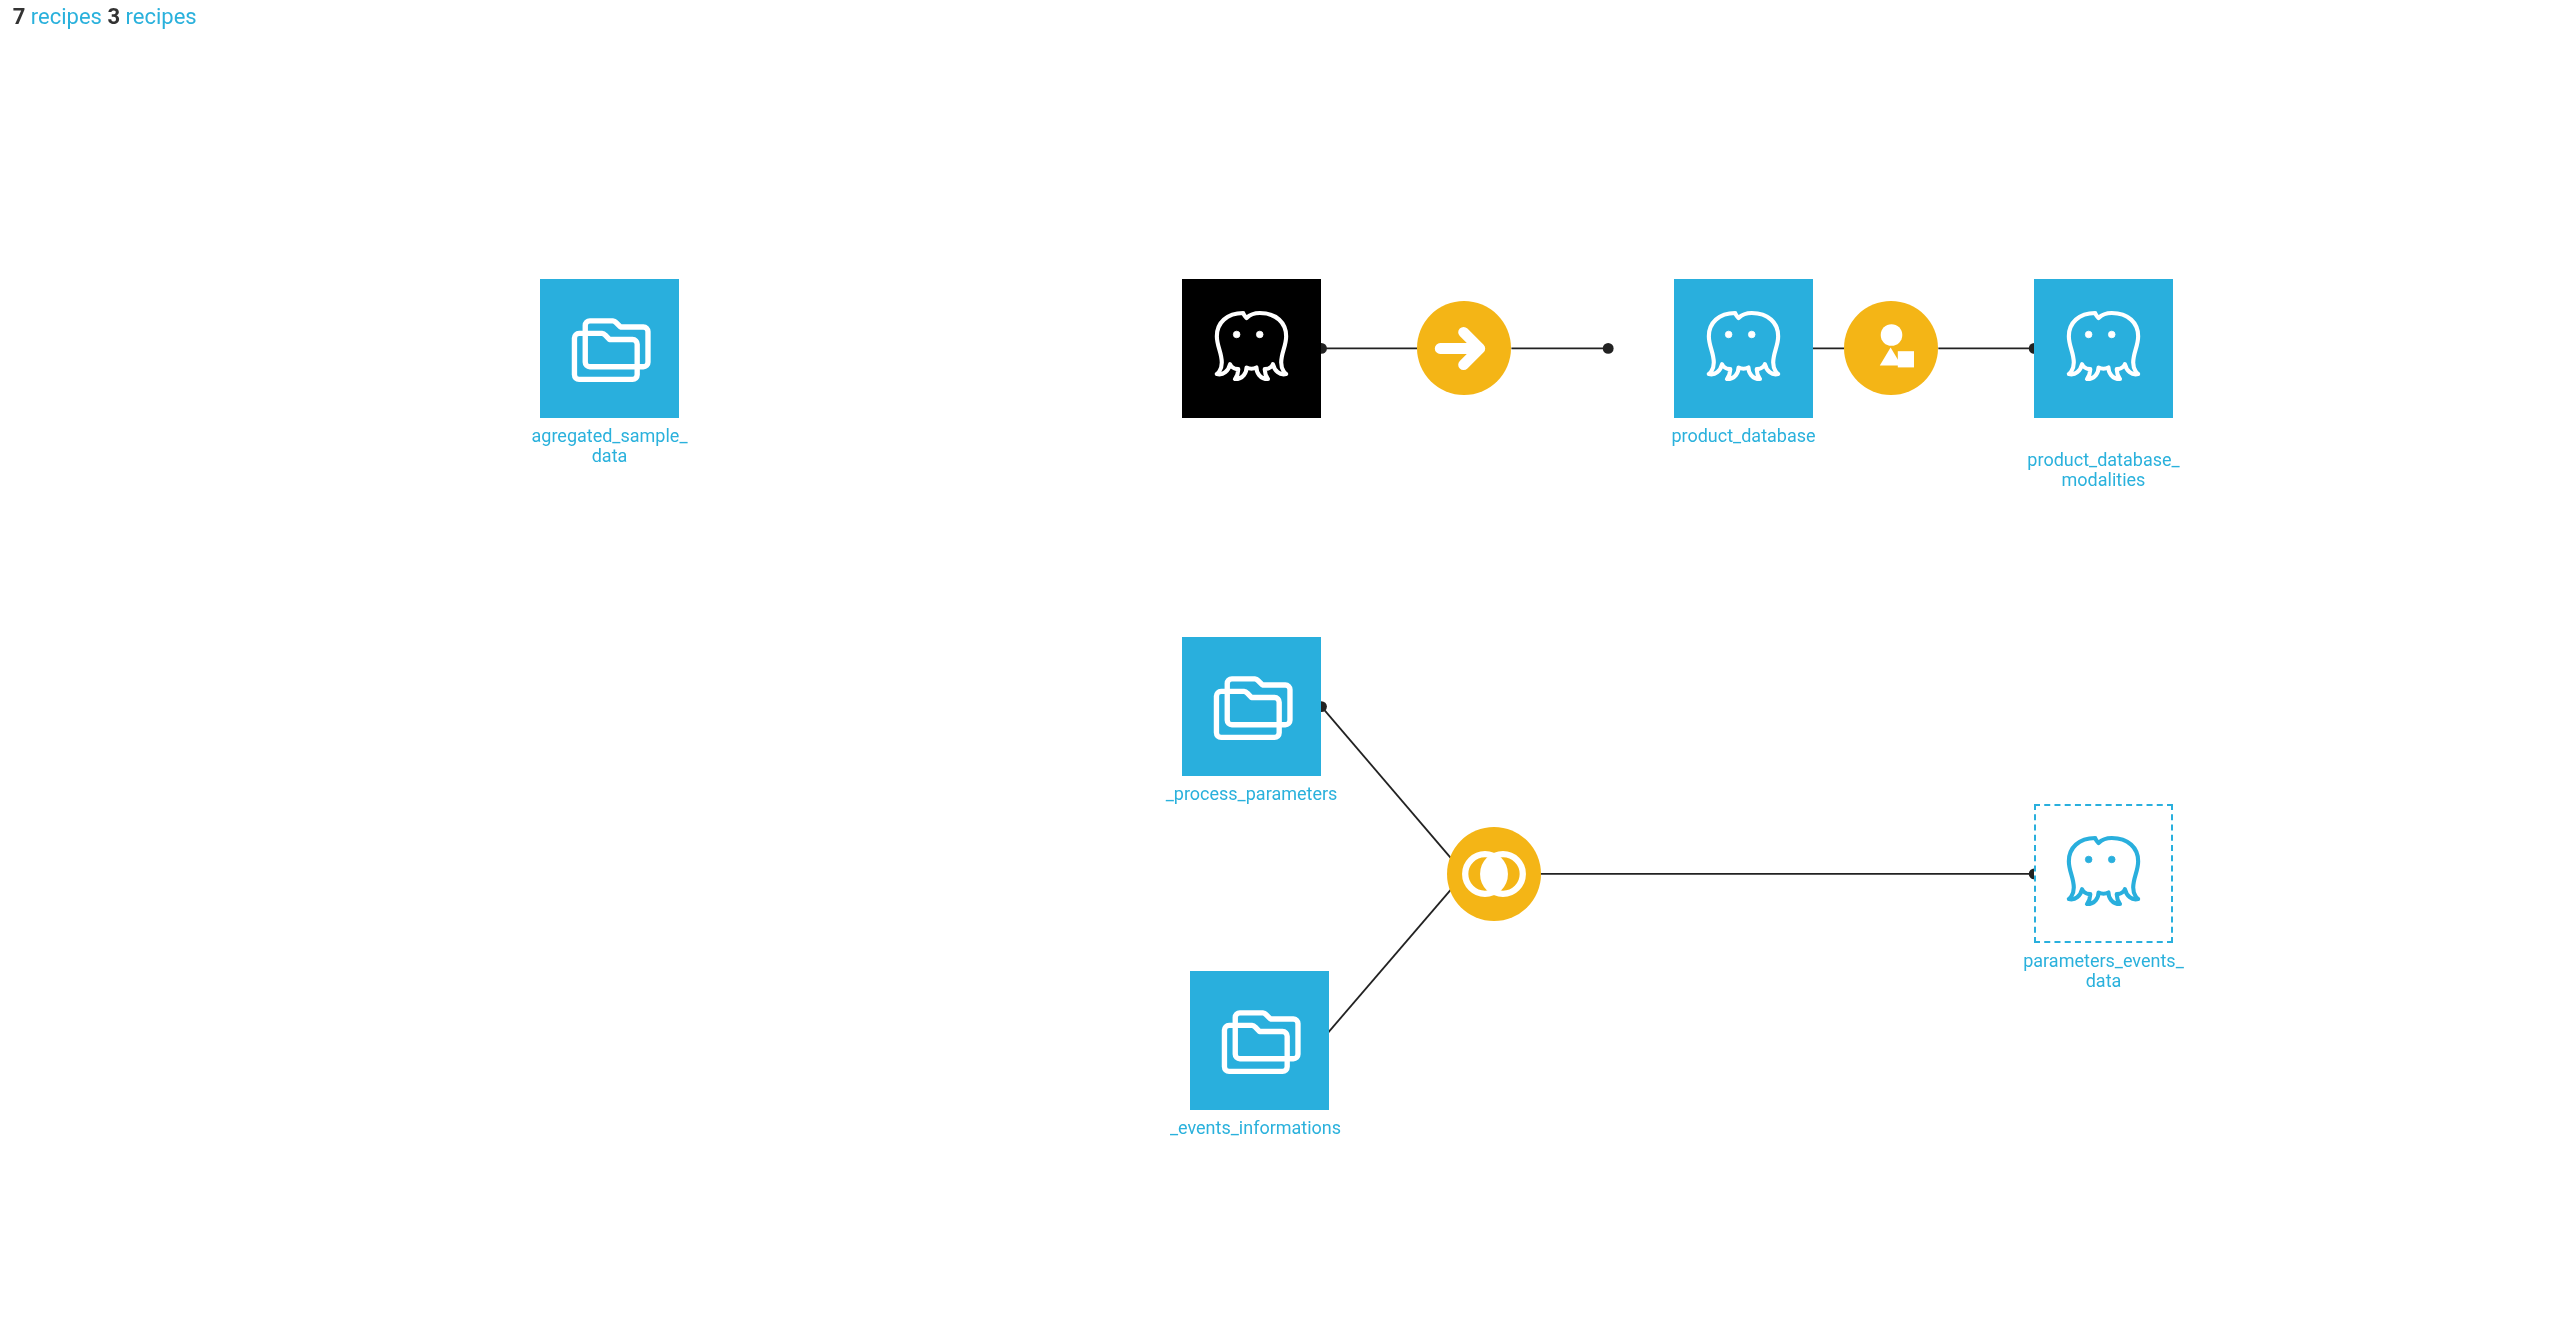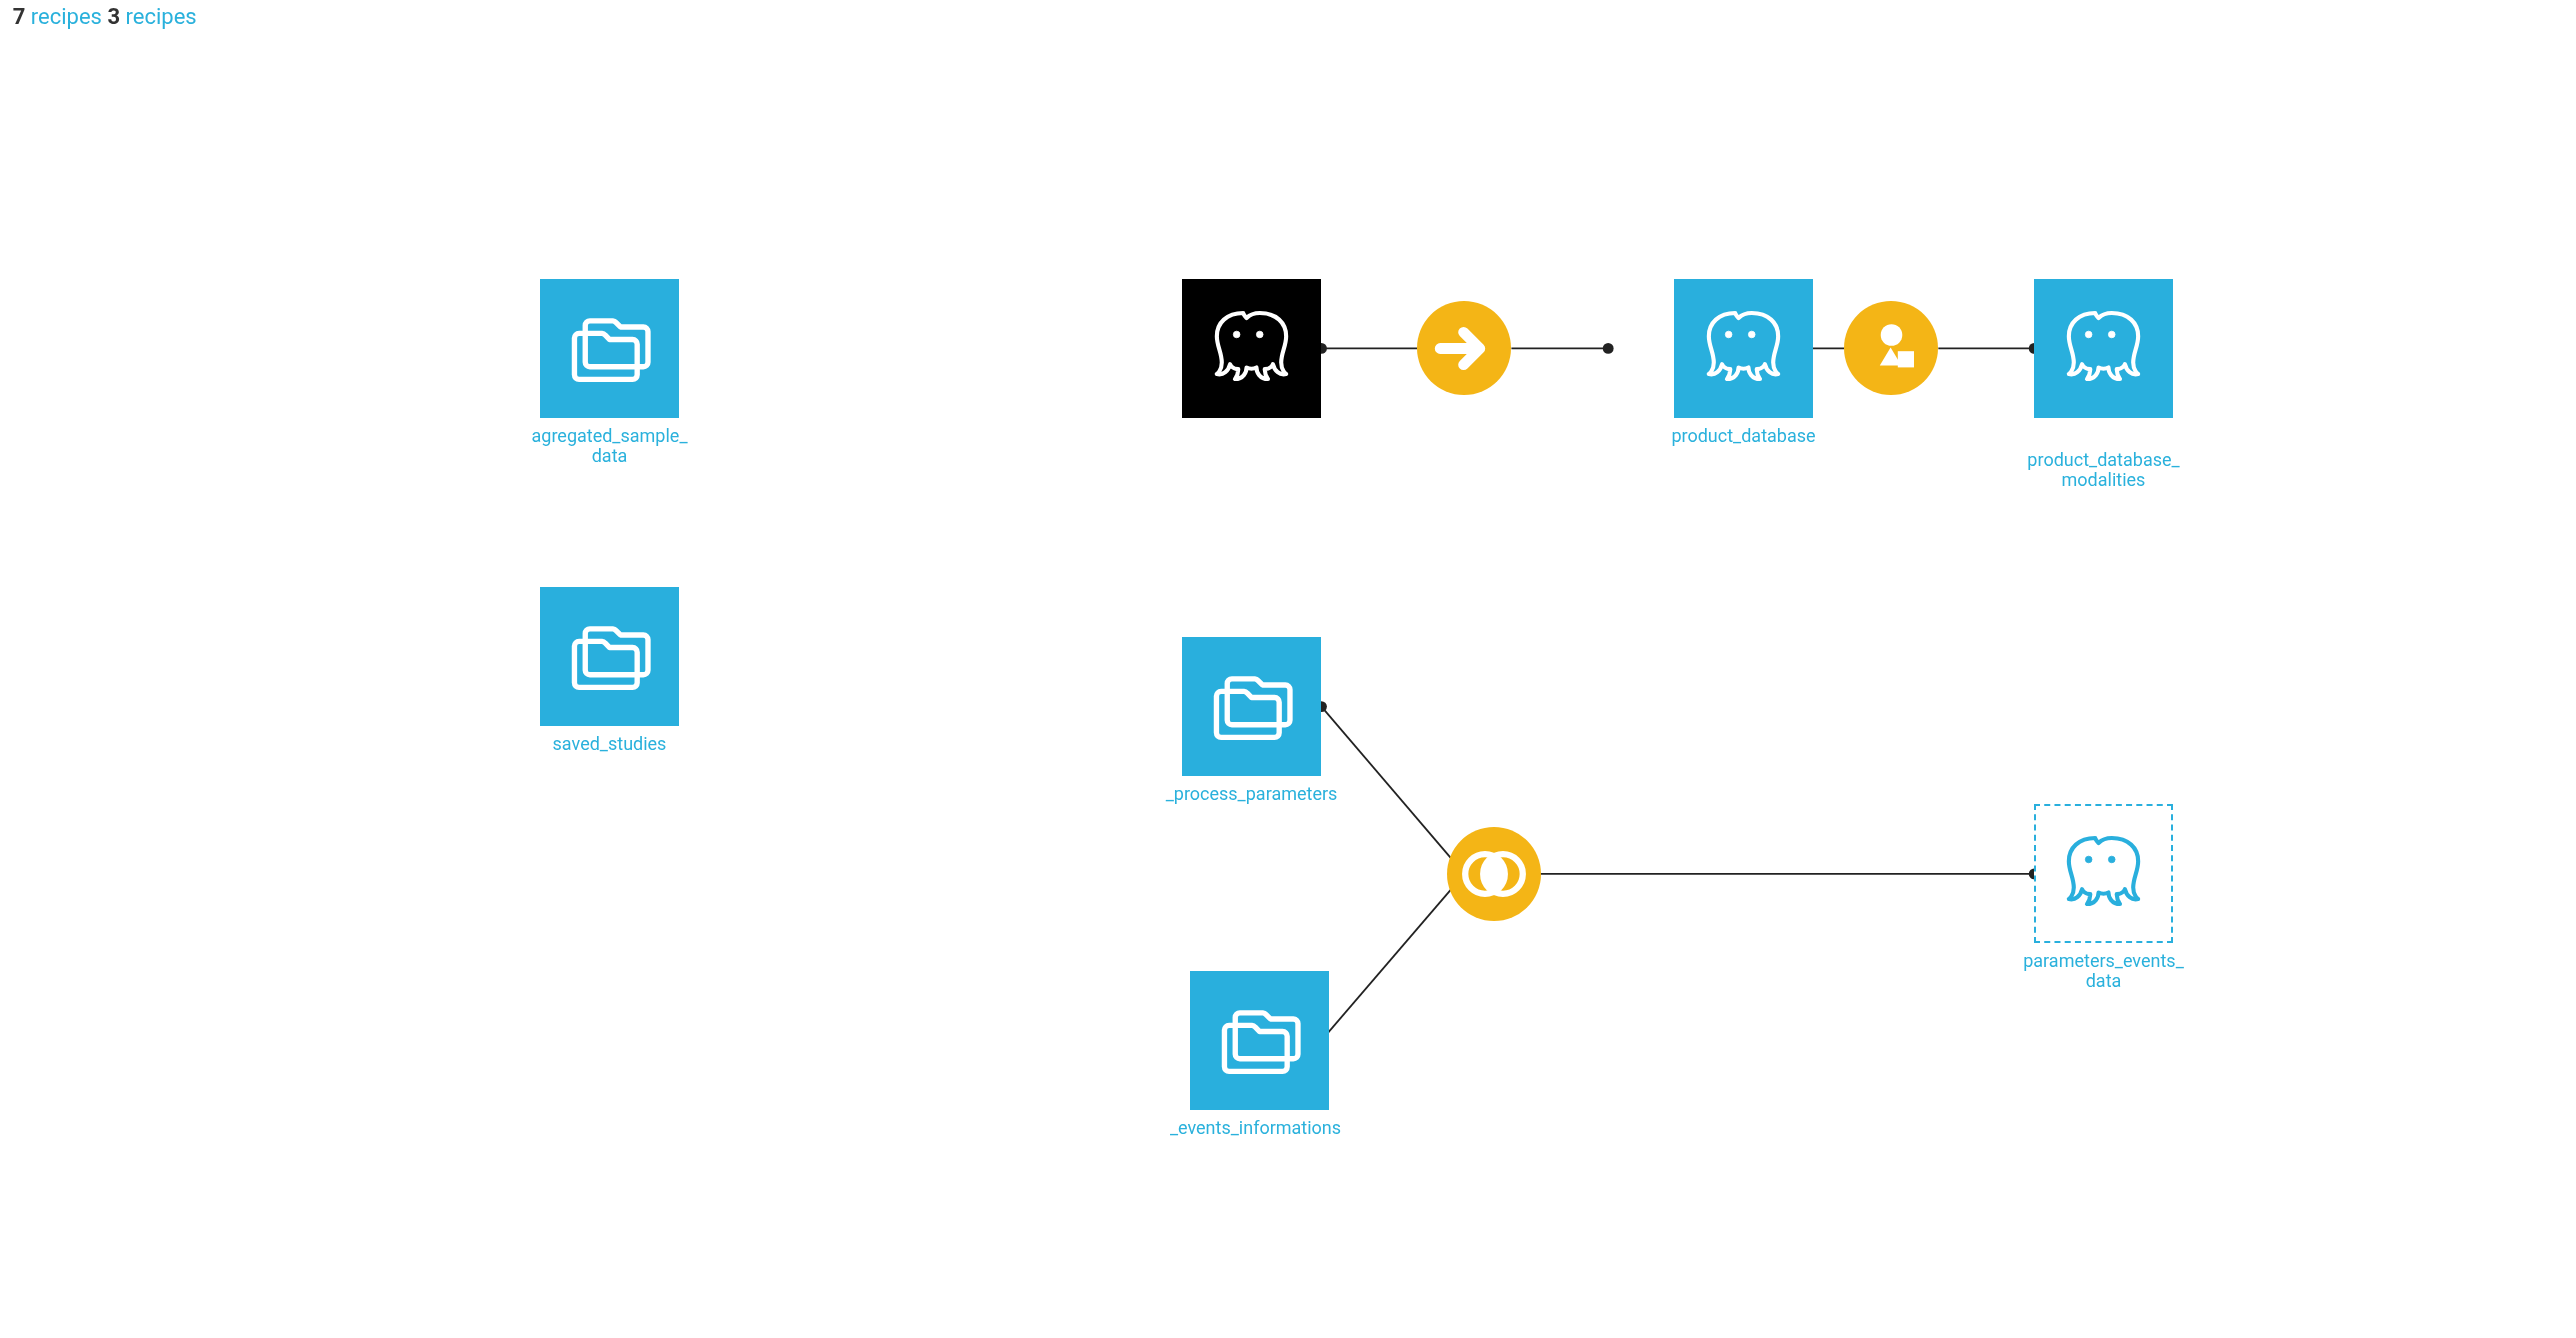--- a/index.html
+++ b/index.html
@@ -152,28 +152,20 @@
   <div class="node" style="left:483px; top:279px; width:253px;">
     <div class="tile blue" style="margin:0 auto;">
       <svg width="90" height="90" viewBox="0 0 100 100">
           <use href="#icon-folders"></use>
         </svg>
     </div>
     <div class="label">agregated_sample_
 data</div>
   </div>
 
-  <div class="node" style="left:483px; top:587px; width:253px;">
-    <div class="tile blue" style="margin:0 auto;">
-      <svg width="90" height="90" viewBox="0 0 100 100">
-          <use href="#icon-folders"></use>
-        </svg>
-    </div>
-    <div class="label">saved_studies</div>
-  </div>
 
   <div class="node" style="left:1182px; top:279px; width:139px;">
     <div class="tile black">
       <svg width="99" height="99" viewBox="0 0 120 110">
         <use href="#icon-postgres" stroke="#ffffff" fill="#ffffff"></use>
       </svg>
     </div>
   </div>
 
   <div class="recipe" style="left:1417px; top:301px;">

